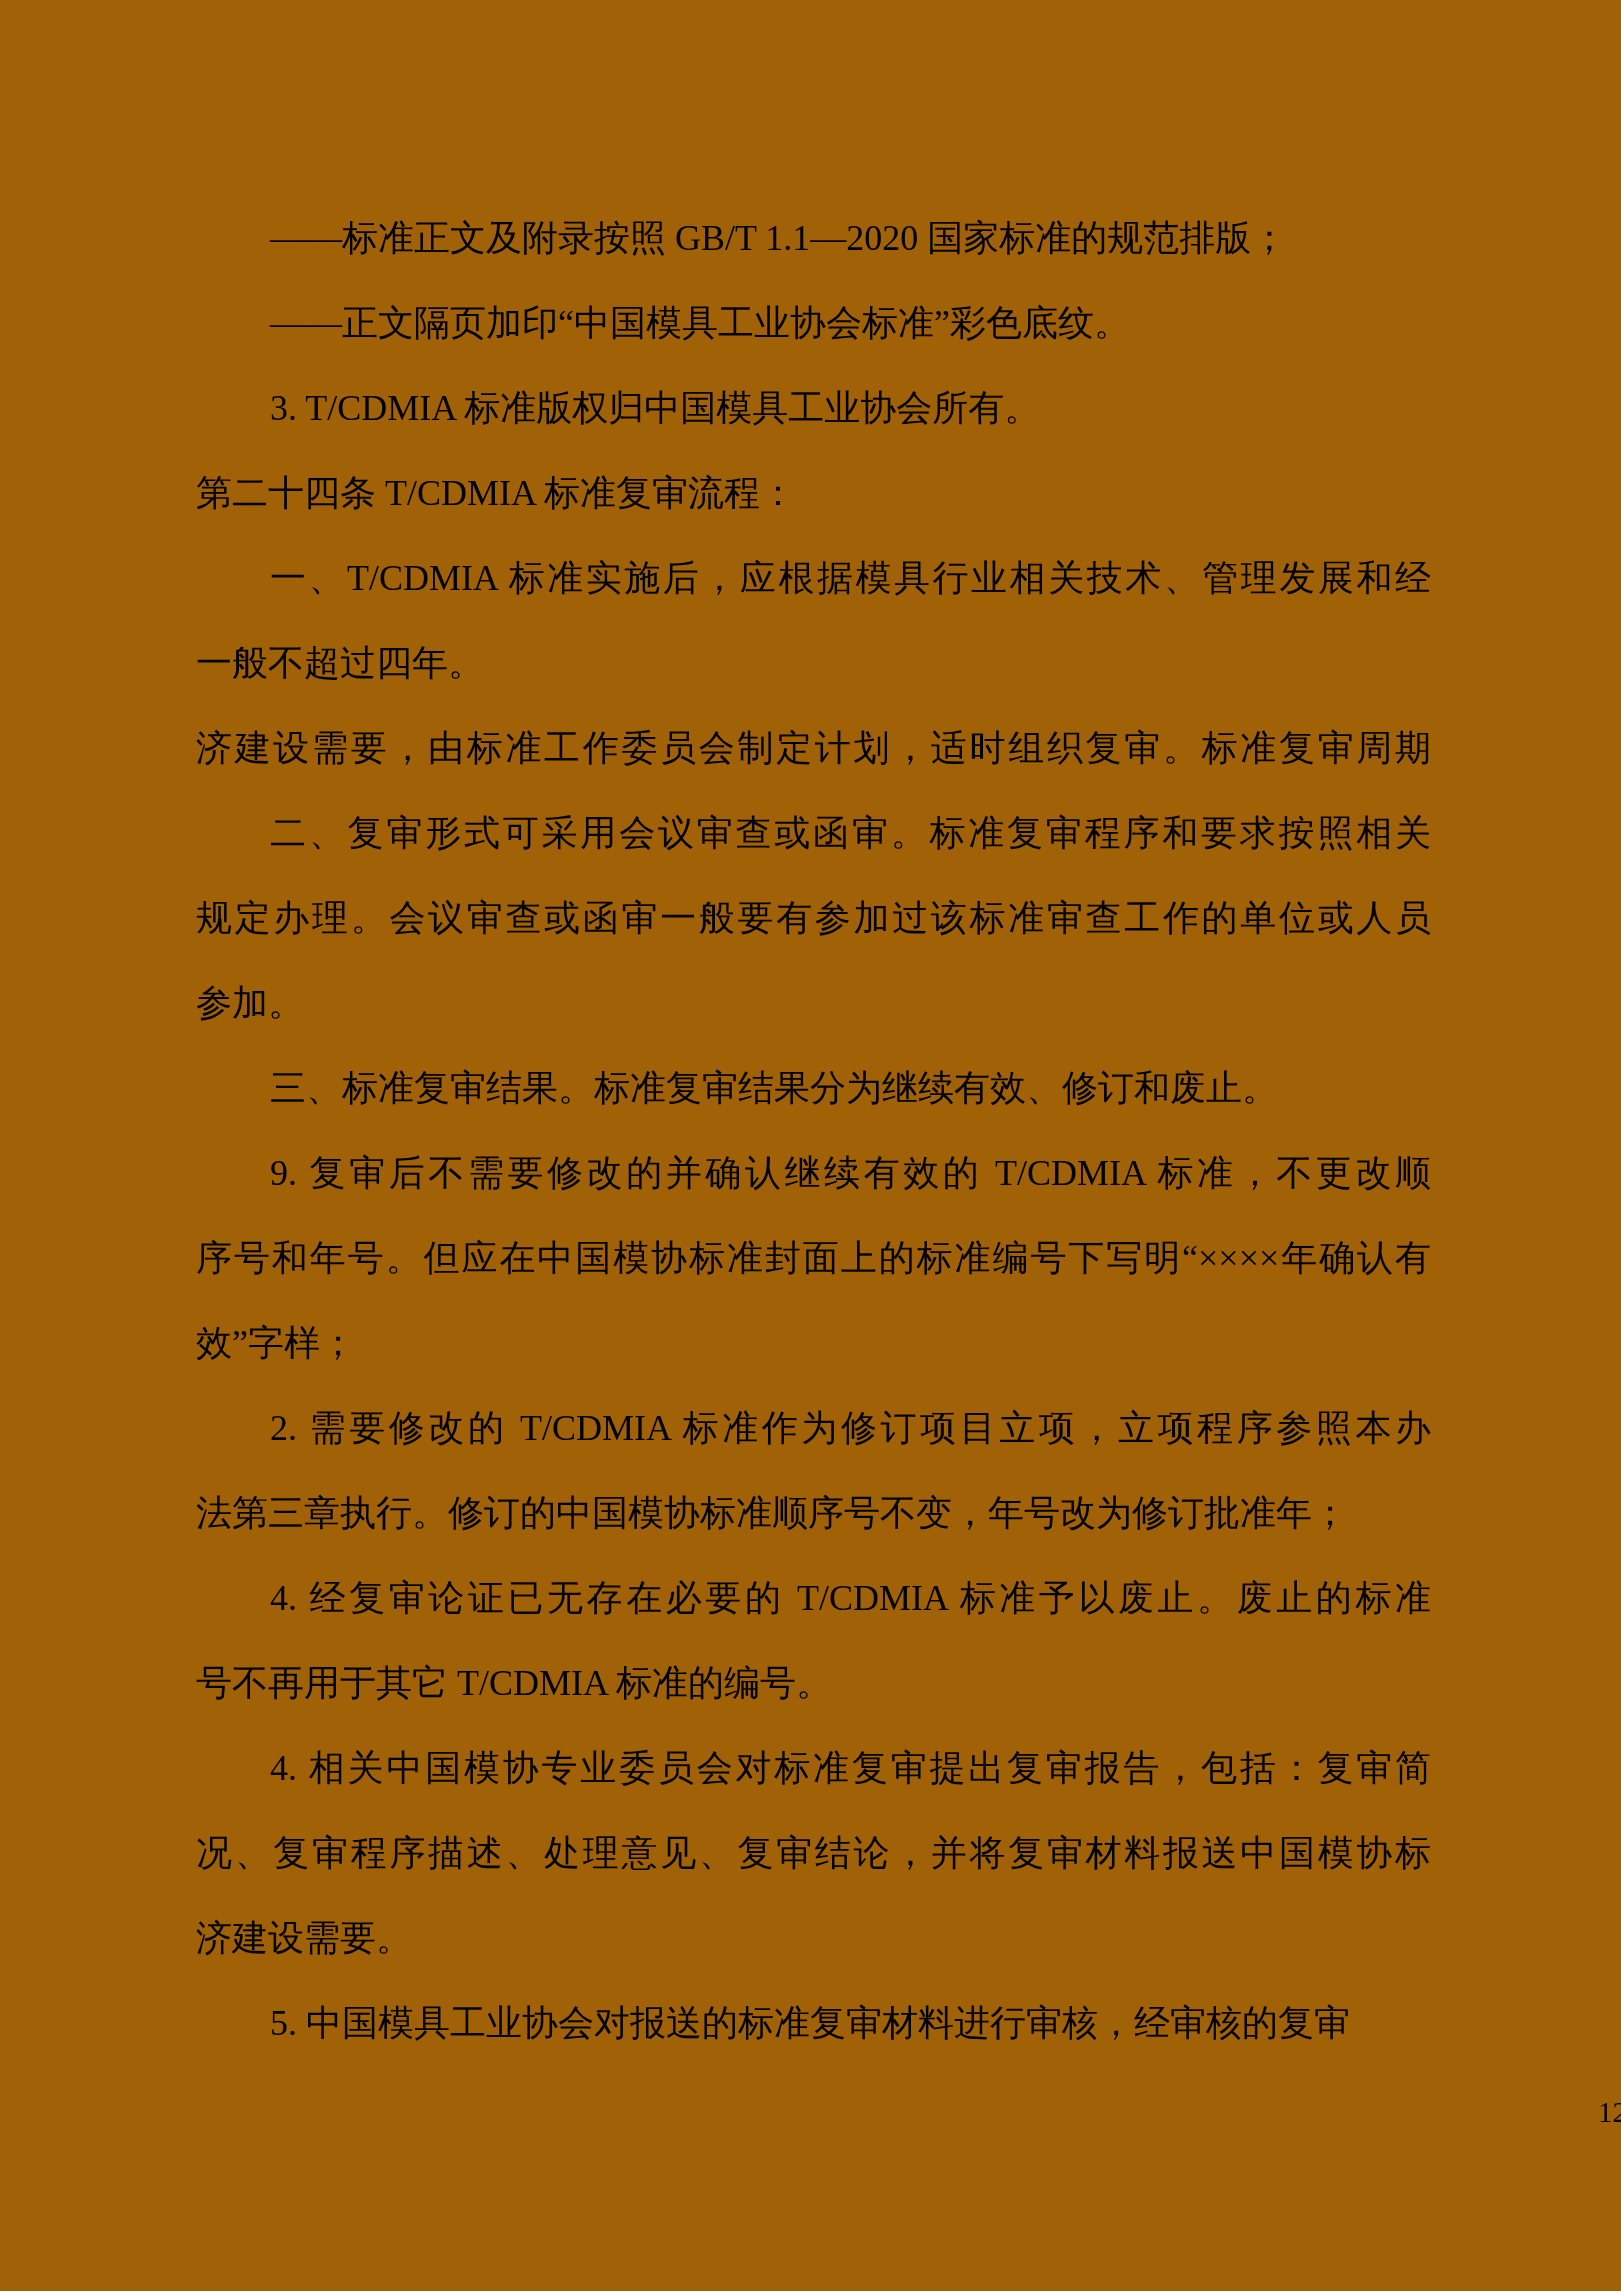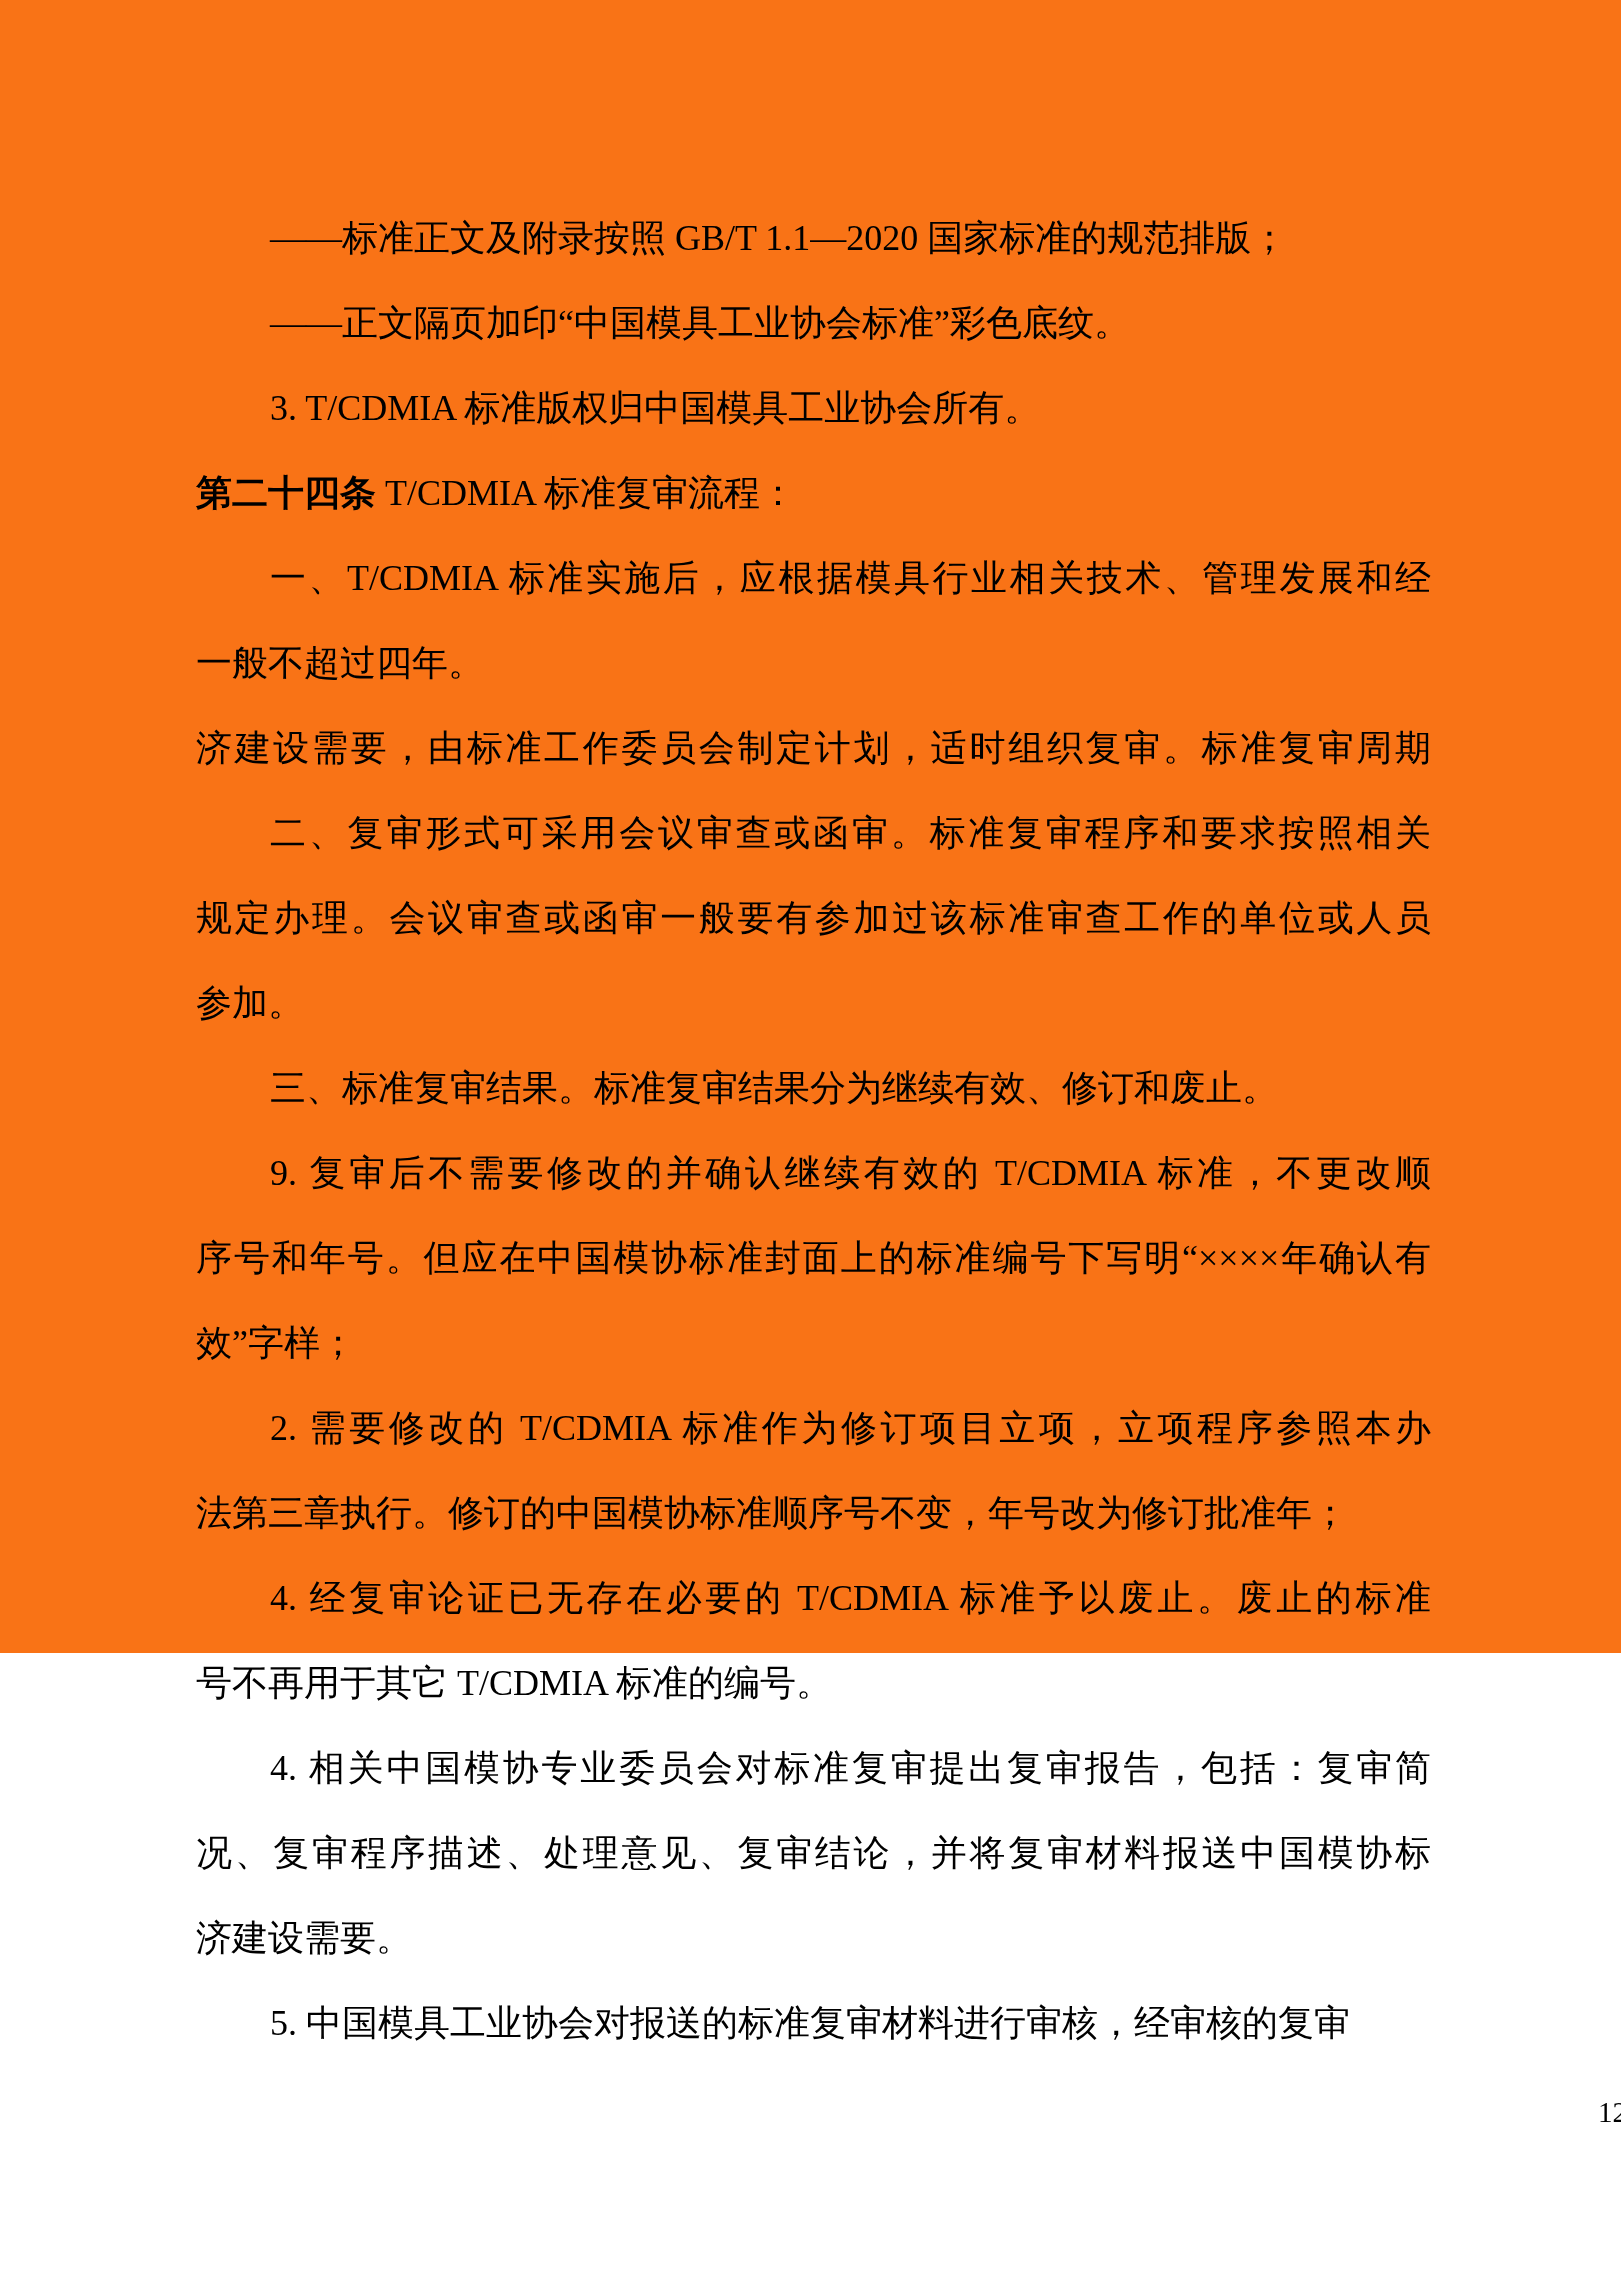--- a/index.html
+++ b/index.html
@@ -7,41 +7,41 @@
     width: 1621px;
     height: 2293px;
     background: #ffffff;
     position: relative;
     font-family: "Liberation Serif", "DejaVu Serif", serif;
   }
   .page {
     position: absolute;
     left: 0; top: 0;
     width: 1621px;
-    height: 1653px;
-    background: #f97316;
+    height: 2291px;
+    background: #a16207;
   }
   .content {
     position: absolute;
     left: 196px;
     top: 196px;
     width: 1235px;
   }
   .line {
     height: 85px;
     line-height: 85px;
     font-size: 36px;
     color: #000000;
     text-align: justify;
     text-align-last: left;
     overflow: hidden;
   }
   .indent { text-indent: 74px; }
   .full { text-align-last: justify; }
-  .heading .hbold { font-weight: 700; }
+  .heading .hbold { font-weight: 400; }
   .page-num {
     position: absolute;
     left: 6px;
     top: 2086px;
     width: 100%;
     height: 53px;
     line-height: 53px;
     text-align: right;
     font-size: 29px;
     color: #000000;

